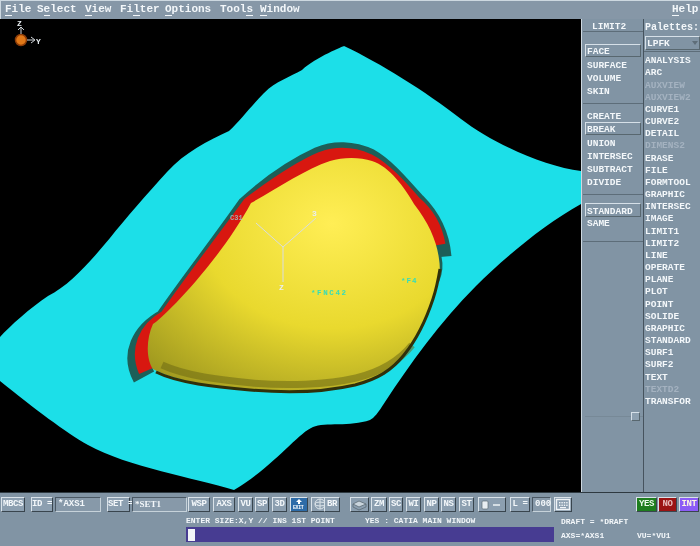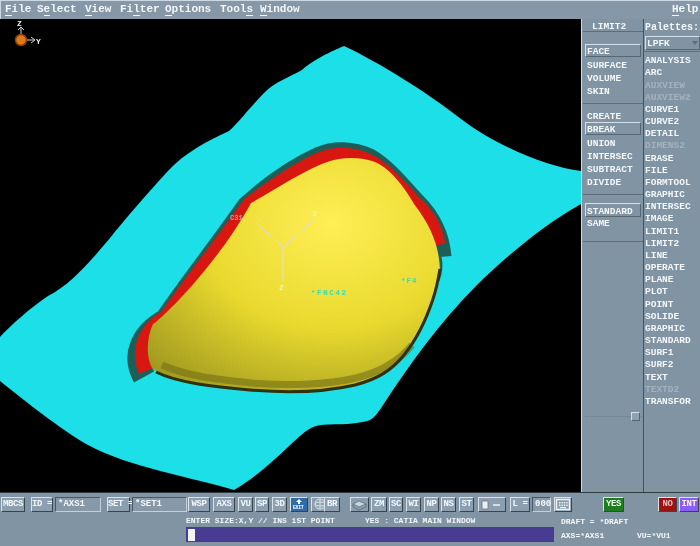--- a/index.html
+++ b/index.html
@@ -191,21 +191,21 @@
   <div class="ptxt" style="left:645px;top:359.4px;">SURF2</div>
   <div class="ptxt" style="left:645px;top:371.6px;">TEXT</div>
   <div class="ptxt gray" style="left:645px;top:383.8px;">TEXTD2</div>
   <div class="ptxt" style="left:645px;top:396.0px;">TRANSFOR</div>
 
   <div class="abs" id="toolbar">
 <div class="tb" style="left:1px;width:24px;">MBCS</div>
   <div class="tb" style="left:31px;width:22px;">ID =</div>
   <div class="tf" style="left:55px;width:46px;">*AXS1</div>
   <div class="tb" style="left:107px;width:23px;">SET =</div>
-  <div class="tf" style="left:132px;width:55px;">*SET1</div>
+  <div class="tf" style="left:132px;width:55px;font-family:Liberation Serif, serif;">*SET1</div>
   <div class="tb" style="left:188px;width:22px;">WSP</div>
   <div class="tb" style="left:213px;width:22px;">AXS</div>
   <div class="tb" style="left:238px;width:15px;">VU</div>
   <div class="tb" style="left:255px;width:14px;">SP</div>
   <div class="tb" style="left:272px;width:15px;">3D</div>
   <div class="tb" style="left:290px;width:18px;background:#2e6ca8;"><svg width="16" height="13" viewBox="0 0 16 13">
           <path d="M 8,1 L 11,4 L 9,4 L 9,6 L 7,6 L 7,4 L 5,4 Z" fill="#fff"></path>
           <text x="2" y="11" font-size="5" fill="#fff" font-family="Liberation Mono" font-weight="bold">EXIT</text>
         </svg></div>
   <div class="tb" style="left:311px;width:18px;"><svg width="16" height="13" viewBox="0 0 16 13">
@@ -237,21 +237,21 @@
             <rect x="6.4" y="4" width="1.4" height="1.4"></rect>
             <rect x="8.8" y="4" width="1.4" height="1.4"></rect>
             <rect x="11.2" y="4" width="1.4" height="1.4"></rect>
             <rect x="4" y="6.6" width="1.4" height="1.4"></rect>
             <rect x="6.4" y="6.6" width="1.4" height="1.4"></rect>
             <rect x="8.8" y="6.6" width="1.4" height="1.4"></rect>
             <rect x="11.2" y="6.6" width="1.4" height="1.4"></rect>
             <rect x="5" y="9" width="6" height="1.2"></rect>
           </g>
         </svg></div>
-  <div class="tb" style="left:603px;width:21px;background:#1e7d1e;color:#eafaea;">YES</div>
+  <div class="tb" style="left:636px;width:21px;background:#1e7d1e;color:#eafaea;">YES</div>
   <div class="tb" style="left:658px;width:19px;background:#9b1313;color:#e7b9b9;">NO</div>
   <div class="tb" style="left:679px;width:20px;background:#8b5cf6;color:#fdf6e2;">INT</div>
 </div>
 
   <div class="abs" id="status"></div>
   <div class="st" style="left:186px;top:516px;">ENTER SIZE:X,Y // INS 1ST POINT</div>
   <div class="st" style="left:365px;top:516px;">YES : CATIA MAIN WINDOW</div>
   <div class="st" style="left:561px;top:517px;">DRAFT = *DRAFT</div>
   <div class="abs" style="left:186px;top:527px;width:368px;height:15px;background:#473c92;">
     <div class="abs" style="left:2px;top:1.5px;width:7px;height:12px;background:#f2f5f7;"></div>

